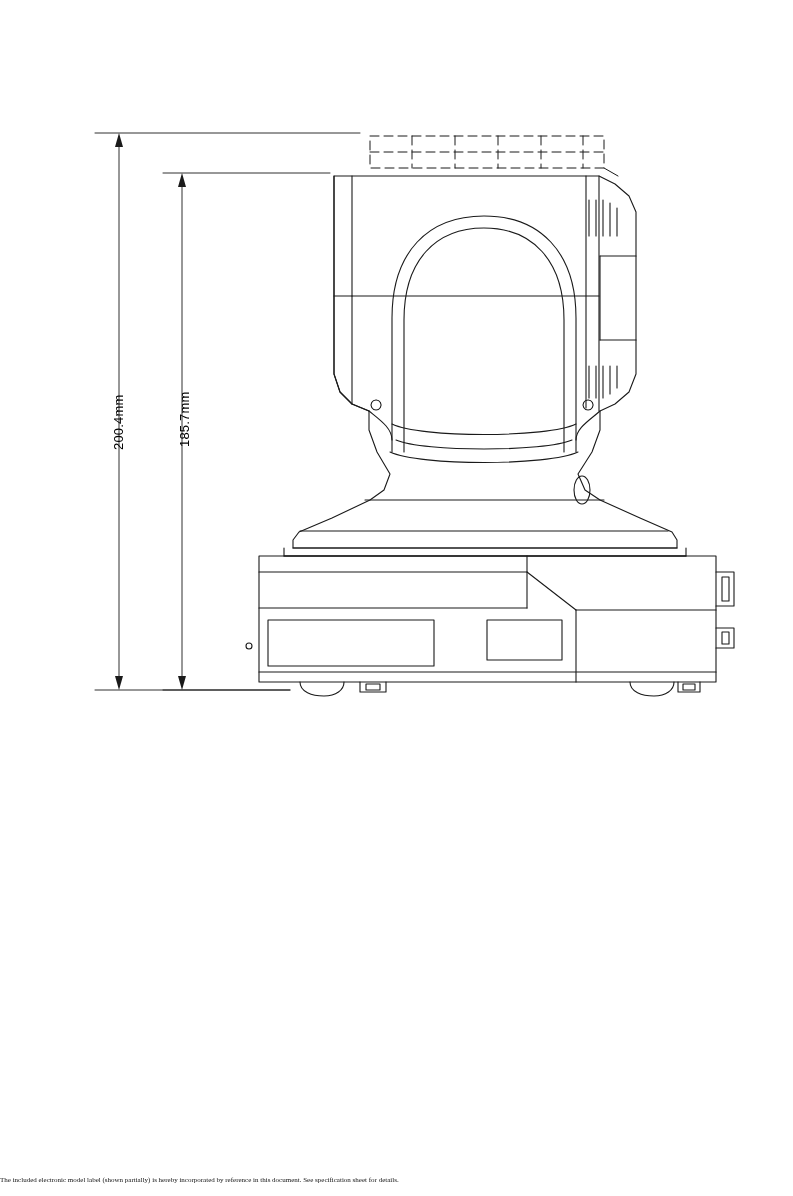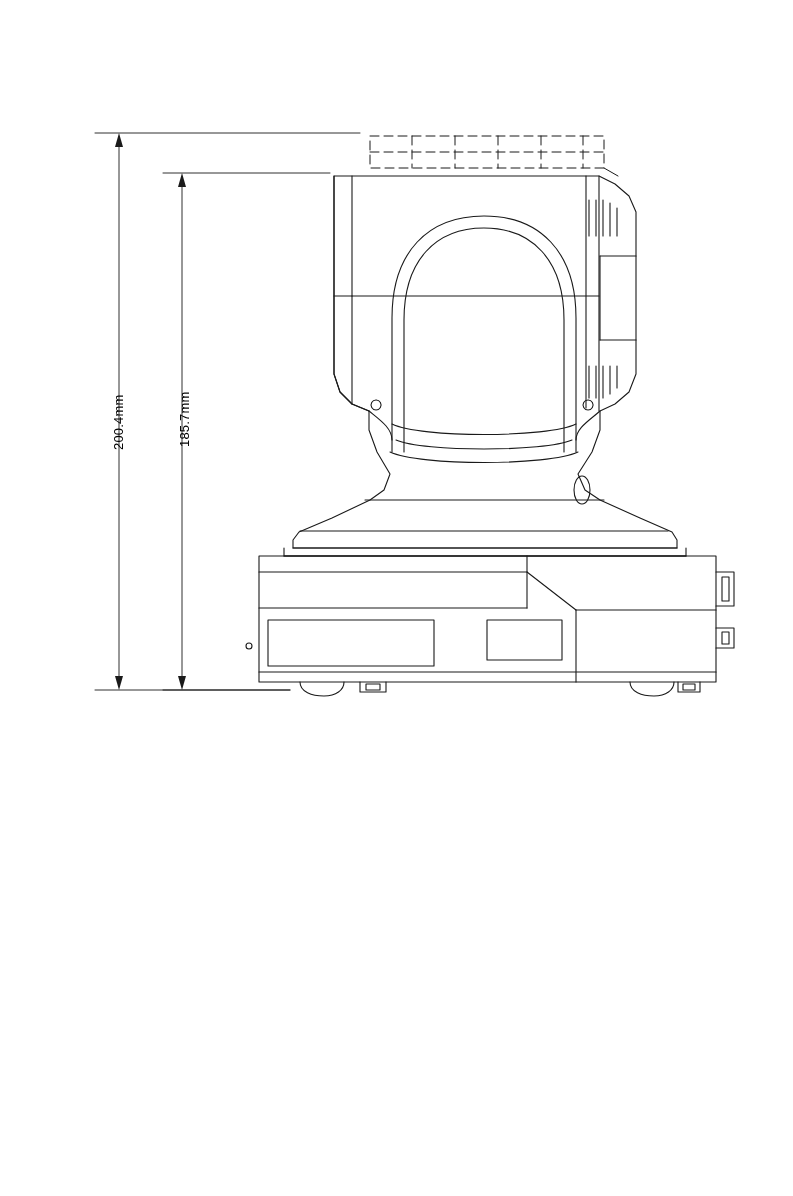--- a/index.html
+++ b/index.html
@@ -227,14 +227,15 @@
         </g>
 
       </g>
     </svg>
 
     <div class="dim-label" id="dim-outer-label">200.4mm</div>
 
     <div class="dim-label" id="dim-inner-label">185.7mm</div>
   </div>
 
+  <div class="footer-note">The included electronic model label (shown partially) is hereby incorporated by reference in this document. See specification sheet for details.</div>
 
 </div>
 
 </body></html>

